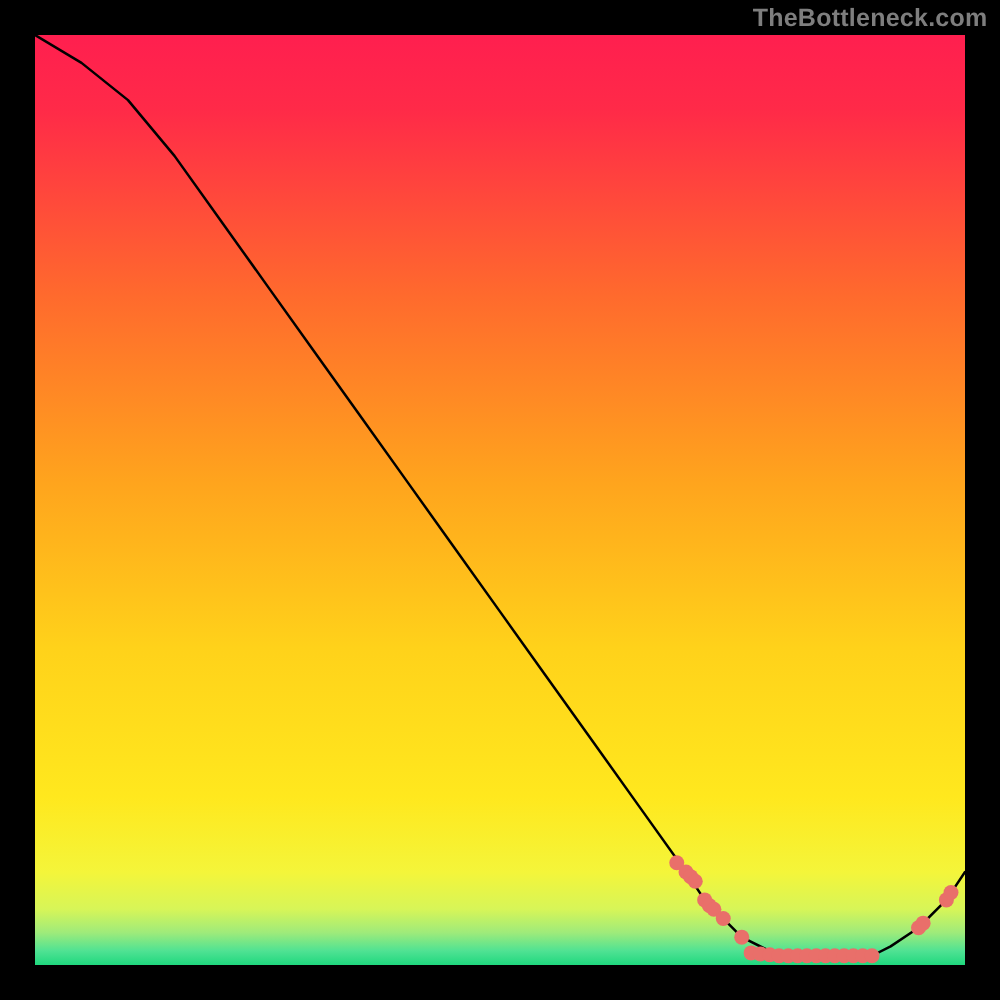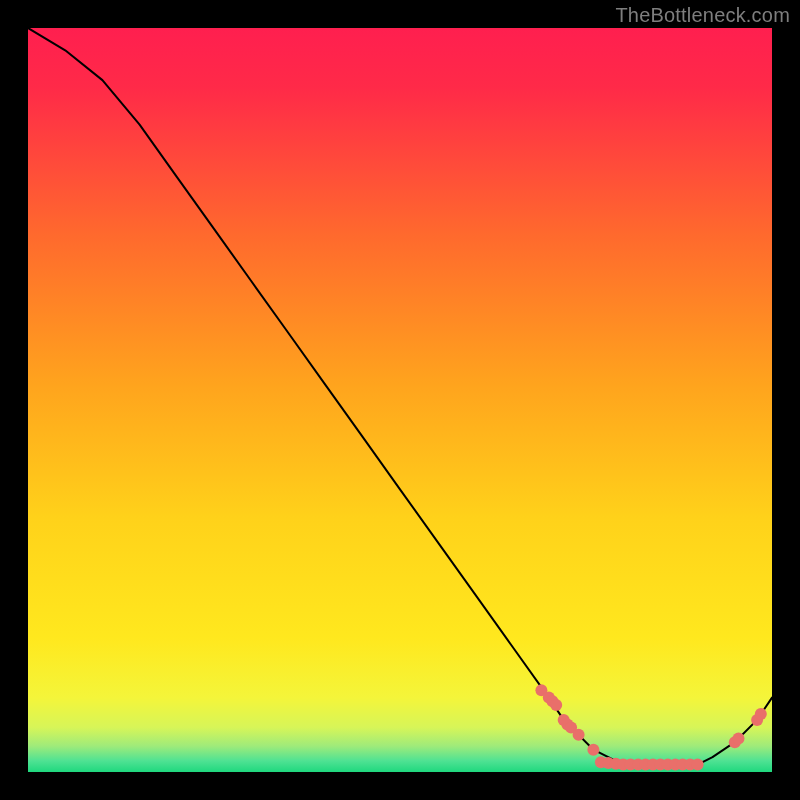--- a/index.html
+++ b/index.html
@@ -16,21 +16,21 @@
     width: 800px;
     height: 800px;
     background: #000;
   }
   .watermark {
     position: absolute;
     top: 4px;
     right: 10px;
     color: #7e7e7e;
     font-size: 20px;
-    font-weight: 400;
+    font-weight: 700;
     letter-spacing: 0.2px;
     z-index: 20;
   }
   .plot-wrap {
     position: absolute;
     left: 28px;
     top: 28px;
     width: 744px;
     height: 744px;
   }

